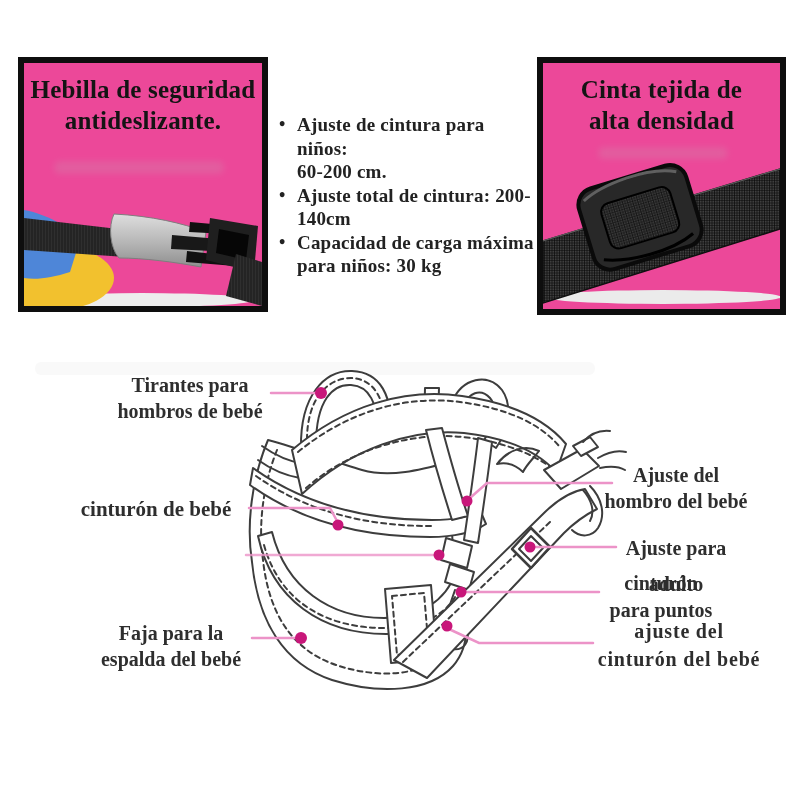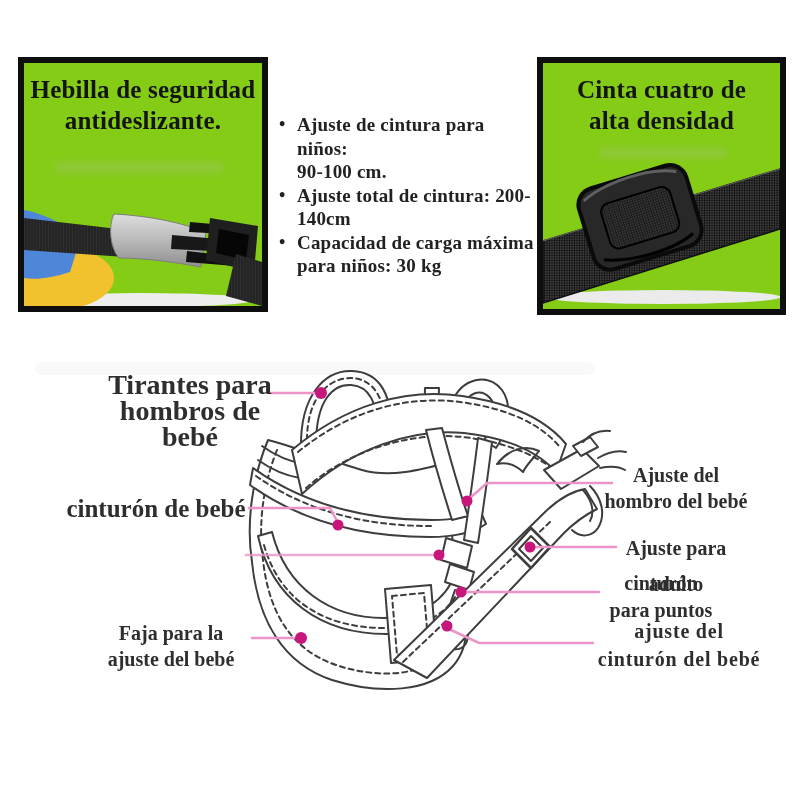--- a/index.html
+++ b/index.html
@@ -1,33 +1,33 @@
 <!DOCTYPE html>
 <html><head>
 <meta charset="utf-8">
 <style>
   html,body{margin:0;padding:0;background:#ffffff;}
   .canvas{position:relative;width:800px;height:800px;background:#ffffff;overflow:hidden;
           font-family:"Liberation Serif","DejaVu Serif",serif;color:#2e2e2e;}
-  .frame-box{position:absolute;border:6px solid #0e0e0e;background:#84cc16;box-sizing:border-box;overflow:hidden;}
+  .frame-box{position:absolute;border:6px solid #0e0e0e;background:#ec4899;box-sizing:border-box;overflow:hidden;}
   #box-buckle{left:18px;top:57px;width:250px;height:255px;}
   #box-strap{left:537px;top:57px;width:249px;height:258px;}
   .panel-title{font-weight:700;font-size:25px;line-height:31px;text-align:center;
                white-space:pre-line;color:#141414;padding-top:11px;letter-spacing:.2px;}
   .photo{position:absolute;left:0;right:0;bottom:0;display:block;}
   .wm{position:absolute;background:#b9b9b9;opacity:.18;filter:blur(3px);border-radius:6px;}
   .specs{position:absolute;left:279px;top:113px;width:256px;}
   .spec-item{display:flex;font-size:19px;line-height:23.5px;font-weight:700;color:#222;}
   .spec-item .bdot{width:18px;flex:0 0 18px;font-size:18px;}
   .spec-item .stext{white-space:pre-line;letter-spacing:.2px;}
   .diagram-svg{position:absolute;left:0;top:0;width:800px;height:800px;}
   .dlabel{position:absolute;font-weight:700;text-align:center;white-space:pre-line;
           color:#2e2e2e;z-index:3;}
-  .l-tirantes{left:95px;top:372px;width:190px;font-size:28px;line-height:26px;}
-  .l-cintbebe{left:58px;top:496px;width:196px;font-size:25px;line-height:26px;}
+  .l-tirantes{left:95px;top:372px;width:190px;font-size:20px;line-height:26px;}
+  .l-cintbebe{left:58px;top:496px;width:196px;font-size:21px;line-height:26px;}
   .l-cuatro{left:22px;top:529px;width:222px;font-size:20.5px;line-height:27px;}
   .l-faja{left:78px;top:620px;width:186px;font-size:20px;line-height:26px;}
   .l-ajhombro{left:578px;top:462px;width:196px;font-size:20px;line-height:26px;}
   .l-ajadulto{left:597px;top:530px;width:158px;font-size:20px;line-height:36px;}
   .l-cintadultos{left:585px;top:570px;width:152px;font-size:20px;line-height:27px;}
   .l-ajcintbebe{left:570px;top:617px;width:218px;font-size:20px;line-height:28px;letter-spacing:.8px;}
 </style>
 </head>
 <body>
 
@@ -58,21 +58,21 @@
       <polygon points="148,81 230,88 229,99 147,95" fill="#181818"></polygon>
       <polygon points="166,68 222,73 221,81 165,78" fill="#101010"></polygon>
       <polygon points="163,97 224,104 223,113 162,108" fill="#101010"></polygon>
       <path d="M 186,64 L 234,72 L 230,118 L 182,106 Z" fill="#1f1f1f"></path>
       <path d="M 195,75 L 225,81 L 222,106 L 192,99 Z" fill="#060606"></path>
       <polygon points="212,100 238,108 238,152 202,142" fill="url(#weave)"></polygon>
     </svg>
   </div>
 
   <div class="frame-box" id="box-strap">
-    <div class="panel-title">Cinta cuatro de
+    <div class="panel-title">Cinta tejida de
 alta densidad</div>
     <div class="wm" style="left:55px;top:84px;width:130px;height:12px;"></div>
     <svg class="photo" width="237" height="176" viewBox="0 0 237 176">
       <defs>
         <pattern id="weave2" width="5" height="5" patternUnits="userSpaceOnUse">
           <rect width="5" height="5" fill="#222222"></rect>
           <path d="M0 1.2 H5 M0 3.8 H5" stroke="#555555" stroke-width="0.8"></path>
           <path d="M1.5 0 V5 M4 0 V5" stroke="#0a0a0a" stroke-width="0.7"></path>
         </pattern>
       </defs>
@@ -85,21 +85,21 @@
         <path d="M -50,-32 C -28,-43 22,-46 47,-33" stroke="#606060" stroke-width="3" fill="none"></path>
         <path d="M -48,30 C -24,40 20,42 45,31" stroke="#000000" stroke-width="3" fill="none"></path>
       </g>
     </svg>
   </div>
 
   <div class="specs">
     <div class="spec-item">
       <span class="bdot">•</span>
       <span class="stext">Ajuste de cintura para niños:
-90-100 cm.</span>
+60-200 cm.</span>
     </div>
     <div class="spec-item">
       <span class="bdot">•</span>
       <span class="stext">Ajuste total de cintura: 200-
 140cm</span>
     </div>
     <div class="spec-item">
       <span class="bdot">•</span>
       <span class="stext">Capacidad de carga máxima
 para niños: 30 kg</span>
@@ -186,21 +186,21 @@
       <circle cx="530" cy="547" r="5.5"></circle>
       <circle cx="461" cy="592" r="5.5"></circle>
       <circle cx="447" cy="626" r="5.5"></circle>
     </g>
   </svg>
 
   <div class="dlabel l-tirantes">Tirantes para
 hombros de bebé</div>
   <div class="dlabel l-cintbebe">cinturón de bebé</div>
   <div class="dlabel l-faja">Faja para la
-ajuste del bebé</div>
+espalda del bebé</div>
   <div class="dlabel l-ajhombro">Ajuste del
 hombro del bebé</div>
   <div class="dlabel l-ajadulto">Ajuste para
 adulto</div>
   <div class="dlabel l-cintadultos">cinturón
 para puntos</div>
   <div class="dlabel l-ajcintbebe">ajuste del
 cinturón del bebé</div>
 
 </div>

